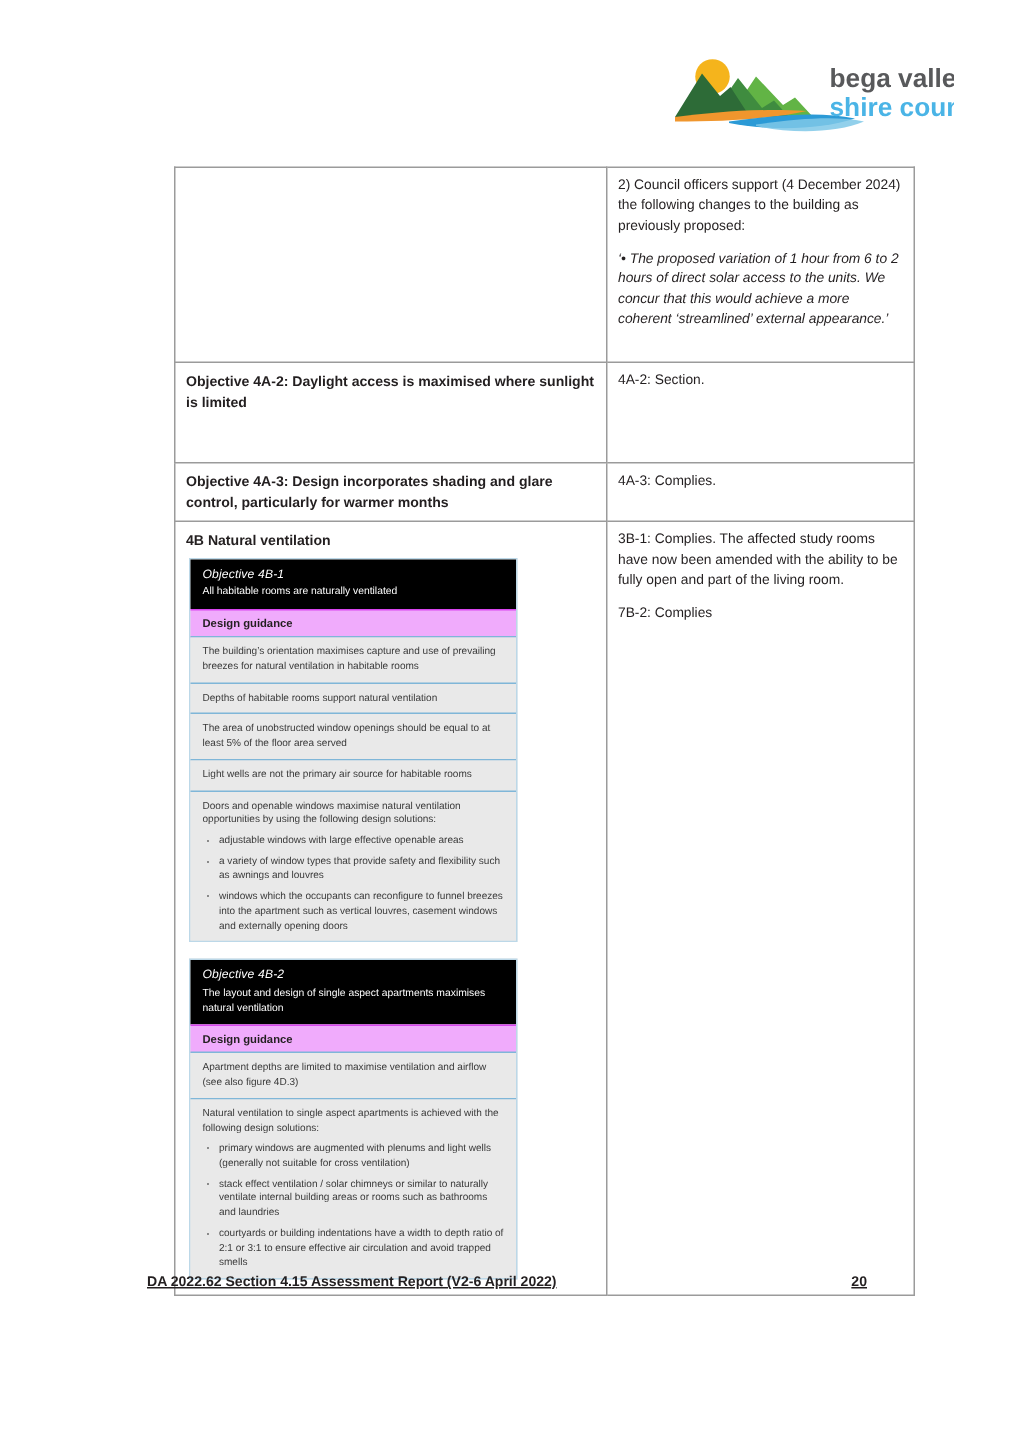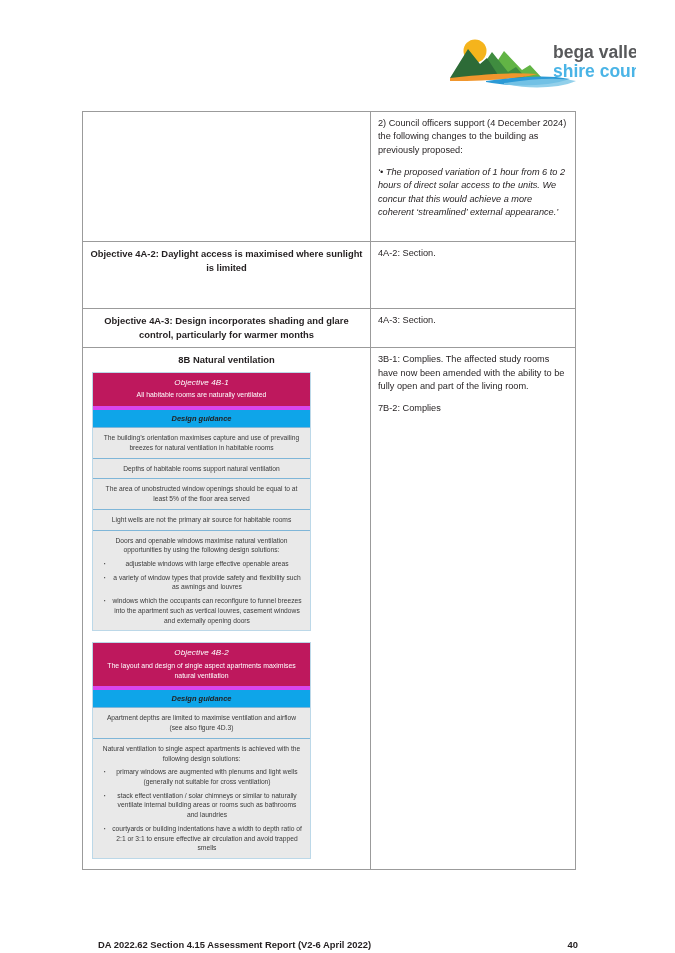--- a/index.html
+++ b/index.html
@@ -22,32 +22,32 @@
     top: 32px;
     left: 446px;
     width: 190px;
     height: 64px;
   }
   .logo-wrap svg { display: block; }
 
   
   .doc-table {
     position: absolute;
-    left: 82px;
+    left: 116px;
     top: 111px;
     width: 480px;
     border-collapse: collapse;
     table-layout: fixed;
   }
   .doc-table td {
     border: 1px solid #9b9b9b;
     vertical-align: top;
     padding: 5px 7px 6px 7px;
   }
-  .col-left { width: 288px; text-align: center; }
+  .col-left { width: 288px; }
   .col-right { width: 205px; }
 
   .obj-title {
     font-size: 9.4px;
     font-weight: bold;
     line-height: 1.45;
     color: #231f20;
   }
   .resp {
     font-size: 9.2px;
@@ -68,43 +68,42 @@
   .adg-box {
     width: 219px;
     box-sizing: border-box;
     background: #e9e9e9;
     border: 1px solid #bcd8e8;
     margin-bottom: 11px;
   }
   .adg-box:last-child { margin-bottom: 0; }
 
   .adg-head {
-    background: #be185d;
+    background: #000000;
     color: #ffffff;
     padding: 5px 8px 6px 8px;
   }
   .adg-head .objnum {
     font-size: 8.1px;
     font-style: italic;
     font-weight: normal;
     letter-spacing: 0.1px;
     line-height: 1.3;
     margin-bottom: 2px;
   }
   .adg-head .objtext {
     font-size: 6.9px;
     line-height: 1.42;
   }
   .adg-guidance-label {
-    background: #0ea5e9;
-    border-top: 4px solid #d946ef;
+    background: #f0abfc;
+    border-top: 1px solid #d946ef;
     border-bottom: 1px solid #7fb6d8;
     padding: 4px 8px 4px 8px;
     font-size: 7.5px;
-    font-style: italic;
     font-weight: bold;
     color: #231f20;
   }
   .adg-row {
     background: #e9e9e9;
     border-bottom: 1px solid #7fb6d8;
     padding: 5px 8px 5px 8px;
     font-size: 6.7px;
     line-height: 1.45;
     color: #3a3a3a;
@@ -130,28 +129,29 @@
     top: -1px;
     font-size: 10px;
     line-height: 1.1;
     color: #3a3a3a;
   }
 
   
   .footer {
     position: absolute;
     left: 98px;
-    top: 939px;
+    top: 848px;
     width: 480px;
     font-size: 9.4px;
     font-weight: bold;
     color: #231f20;
     display: flex;
     justify-content: space-between;
     align-items: baseline;
+    text-decoration: underline;
   }
 </style>
 </head>
 <body>
 
 <div class="logo-wrap">
   <svg width="190" height="64" viewBox="0 0 190 64" xmlns="http://www.w3.org/2000/svg">
 
     <circle cx="29" cy="19" r="11.5" fill="#f5b41c"></circle>
 
@@ -199,28 +199,28 @@
         </div>
       </td>
     </tr>
 
     <tr>
       <td class="col-left" style="height:27px;">
         <div class="obj-title">Objective 4A-3: Design incorporates shading and glare control, particularly for warmer months</div>
       </td>
       <td class="col-right">
         <div class="resp">
-          <p>4A-3: Section.</p>
+          <p>4A-3: Complies.</p>
         </div>
       </td>
     </tr>
 
     <tr>
       <td class="col-left">
-        <div class="obj-title">8B Natural ventilation</div>
+        <div class="obj-title">4B Natural ventilation</div>
 
         <div class="adg-figure">
 
           <div class="adg-box">
             <div class="adg-head">
               <div class="objnum">Objective 4B-1</div>
               <div class="objtext">All habitable rooms are naturally ventilated</div>
             </div>
             <div class="adg-guidance-label">Design guidance</div>
 
@@ -274,14 +274,14 @@
           <p>7B-2: Complies</p>
         </div>
       </td>
     </tr>
 
   </tbody>
 </table>
 
 <div class="footer">
   <span>DA 2022.62 Section 4.15 Assessment Report (V2-6 April 2022)</span>
-  <span>40</span>
+  <span>20</span>
 </div>
 
 </body></html>

